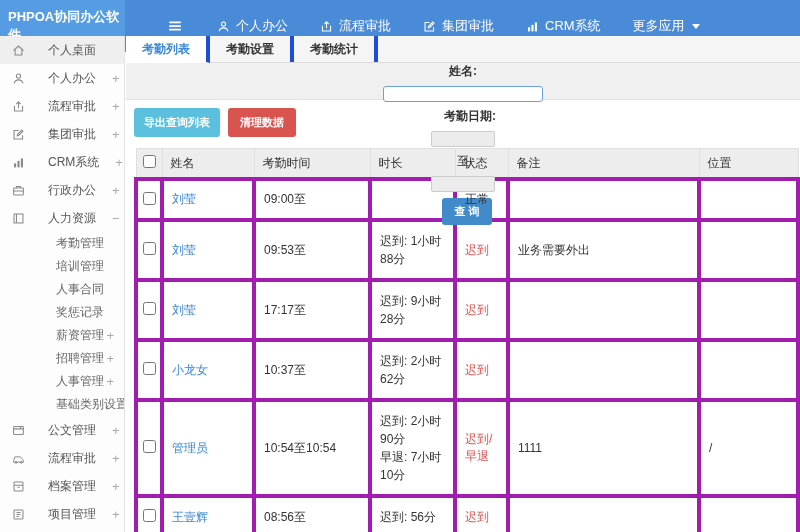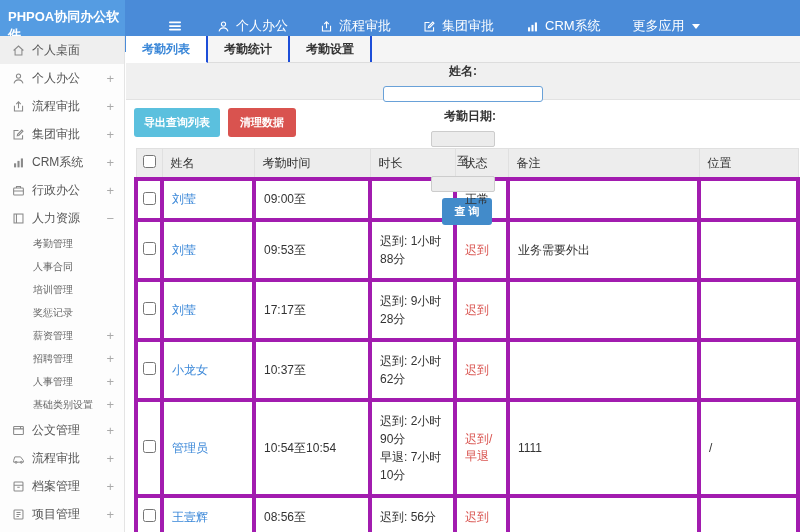--- a/index.html
+++ b/index.html
@@ -13,35 +13,35 @@
   .topnav { display:flex; align-items:center; color:#fff; }
   .hamburger { margin-left:42px; margin-right:18px; cursor:pointer; display:flex; align-items:center; color:#fff; }
   .topnav-item { display:flex; align-items:center; gap:6px; color:#fff; font-size:13px;
     padding:0 16px; height:36px; cursor:pointer; }
   .topnav-item .icn { display:flex; align-items:center; }
 
   
   .sidebar { position:absolute; top:36px; left:0; width:125px; bottom:0; background:#fdfdfd;
     border-right:1px solid #e4e4e4; overflow:hidden; }
   .side-item { height:28px; display:flex; align-items:center; padding:0 10px 0 12px;
-    color:#555; cursor:pointer; }
+    color:#555; cursor:pointer;gap:16px; }
   .side-item.active { background:#efefef; }
   .side-item .icn { color:#8a8a8a; display:flex; align-items:center; margin-right:7px; }
   .side-item .lbl { flex:1; font-size:12px; color:#555; white-space:nowrap; }
   .side-item .exp { color:#aaa; font-size:13px; font-weight:400; }
   .side-sub-item { height:23px; display:flex; align-items:center; padding:0 10px 0 33px;
     color:#666; cursor:pointer; }
-  .side-sub-item .lbl { flex:1; font-size:10px; white-space:nowrap; }
+  .side-sub-item .lbl { flex:1; font-size:12px; white-space:nowrap;margin-left:23px; }
   .side-sub-item .exp { color:#aaa; font-size:13px; }
 
   
   .main { position:absolute; top:36px; left:126px; right:0; bottom:0; background:#fff; }
   .tabbar { height:27px; background:#f5f5f5; border-bottom:1px solid #ddd; display:flex; }
   .tab { padding:0 16px; display:flex; align-items:center; font-size:12px; font-weight:bold;
-    color:#333; border-right:2px solid #1d4ed8; cursor:pointer; background:#f5f5f5; }
+    color:#333; border-right:4px solid #1d4ed8; cursor:pointer; background:#f5f5f5; }
   .tab.active { background:#fff; color:var(--link-blue,#3a87d8); border-bottom:1px solid #fff; margin-bottom:-1px; }
 
   .filterbar { height:37px; background:#f0f0f0; border-bottom:1px solid #e2e2e2;
     display:flex; align-items:center; padding:0 8px; gap:6px;flex-direction:column; }
   .flabel { font-weight:bold; color:#333; font-size:12px; }
   .name-input { width:160px; height:25px; border:1px solid #69a1d8; border-radius:3px;
     padding:0 6px; font-size:12px; outline:none; background:#fff; }
   .date-label { margin-left:14px; }
   .date-input { width:64px; height:23px; background:#ececec; border:1px solid #ccc;
     border-radius:2px; padding:0 4px; font-size:12px; color:#666; }
@@ -196,24 +196,24 @@
           <path d="M5.5 2.5v11"></path>
         </svg>
       </span>
       <span class="lbl">人力资源</span>
       <span class="exp">−</span>
     </div>
     <div class="side-sub-item">
       <span class="lbl">考勤管理</span>
     </div>
     <div class="side-sub-item">
+      <span class="lbl">培训管理</span>
+    </div>
+    <div class="side-sub-item">
       <span class="lbl">人事合同</span>
-    </div>
-    <div class="side-sub-item">
-      <span class="lbl">培训管理</span>
     </div>
     <div class="side-sub-item">
       <span class="lbl">奖惩记录</span>
     </div>
     <div class="side-sub-item">
       <span class="lbl">薪资管理</span>
       <span class="exp">+</span>
     </div>
     <div class="side-sub-item">
       <span class="lbl">招聘管理</span>
@@ -267,22 +267,22 @@
       </span>
       <span class="lbl">项目管理</span>
       <span class="exp">+</span>
     </div>
   </div>
 
 <div class="main">
 
   <div class="tabbar">
       <div class="tab active">考勤列表</div>
+      <div class="tab">考勤设置</div>
       <div class="tab">考勤统计</div>
-      <div class="tab">考勤设置</div>
     </div>
 
   <div class="filterbar">
     <span class="flabel">姓名:</span>
     <input class="name-input" type="text" value="" style="">
     <span class="flabel date-label">考勤日期:</span>
     <input class="date-input" type="text" value="" style="">
     <span class="to-label">至</span>
     <input class="date-input" type="text" value="" style="">
     <button class="btn btn-search">查 询</button>

